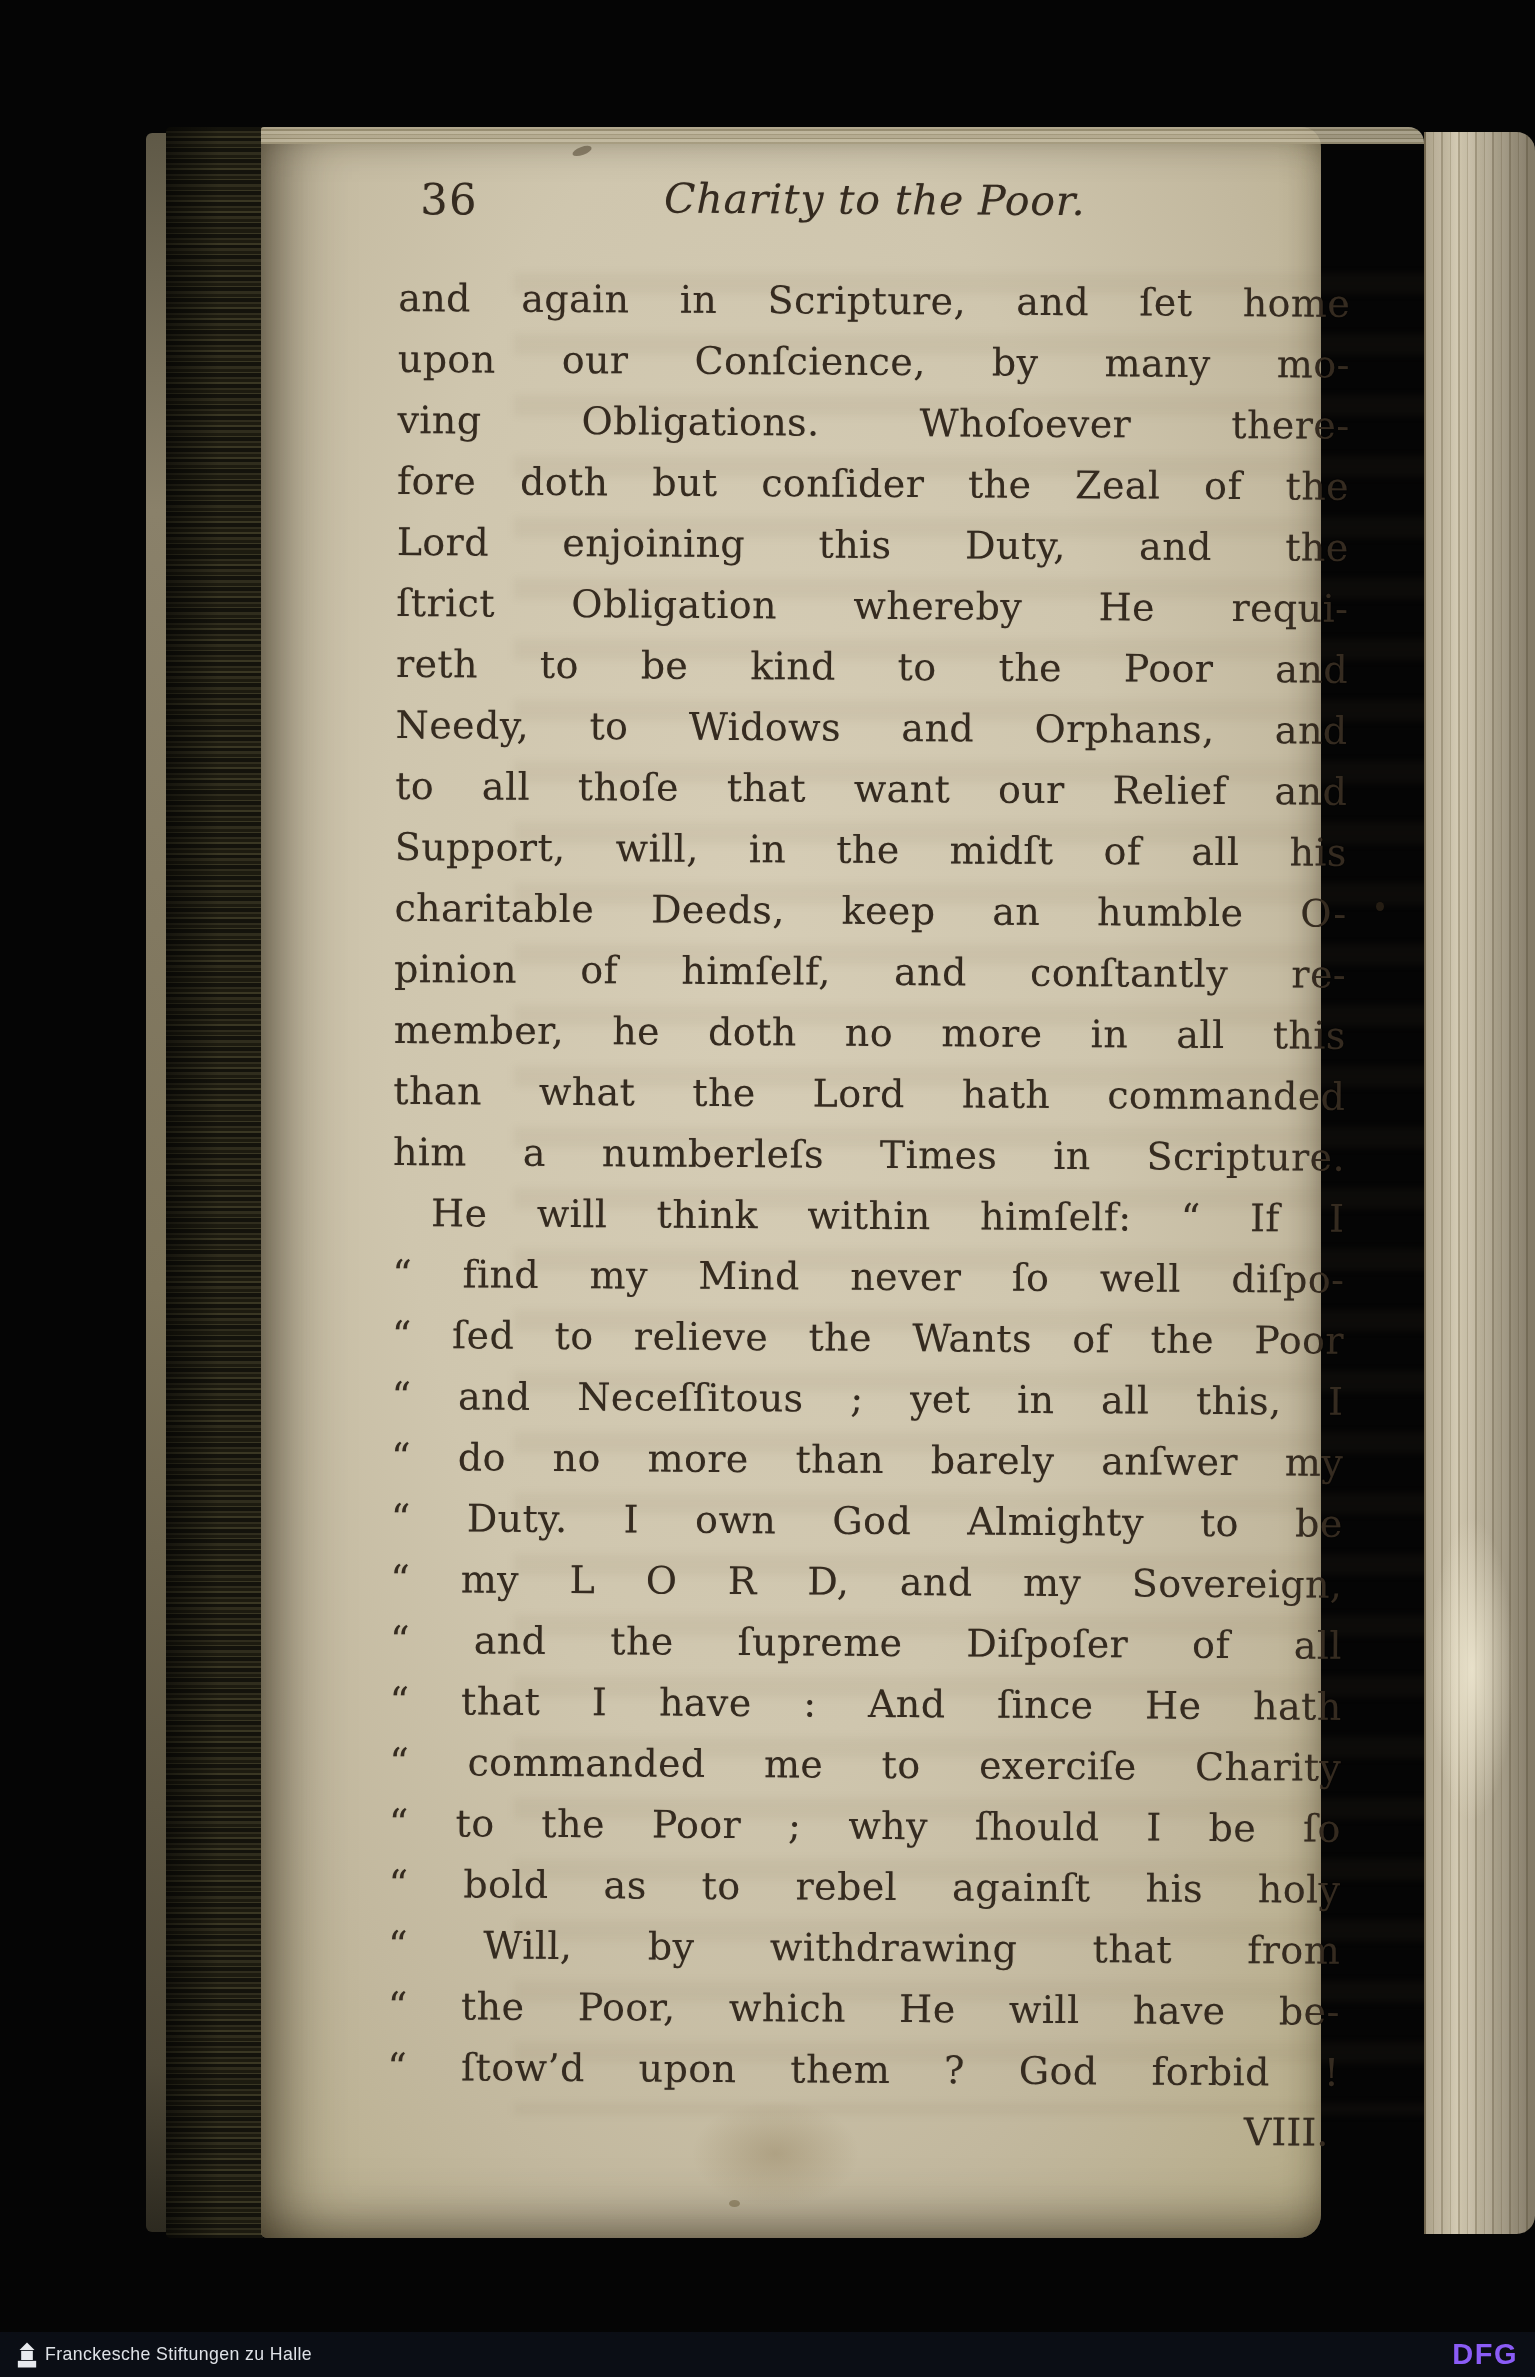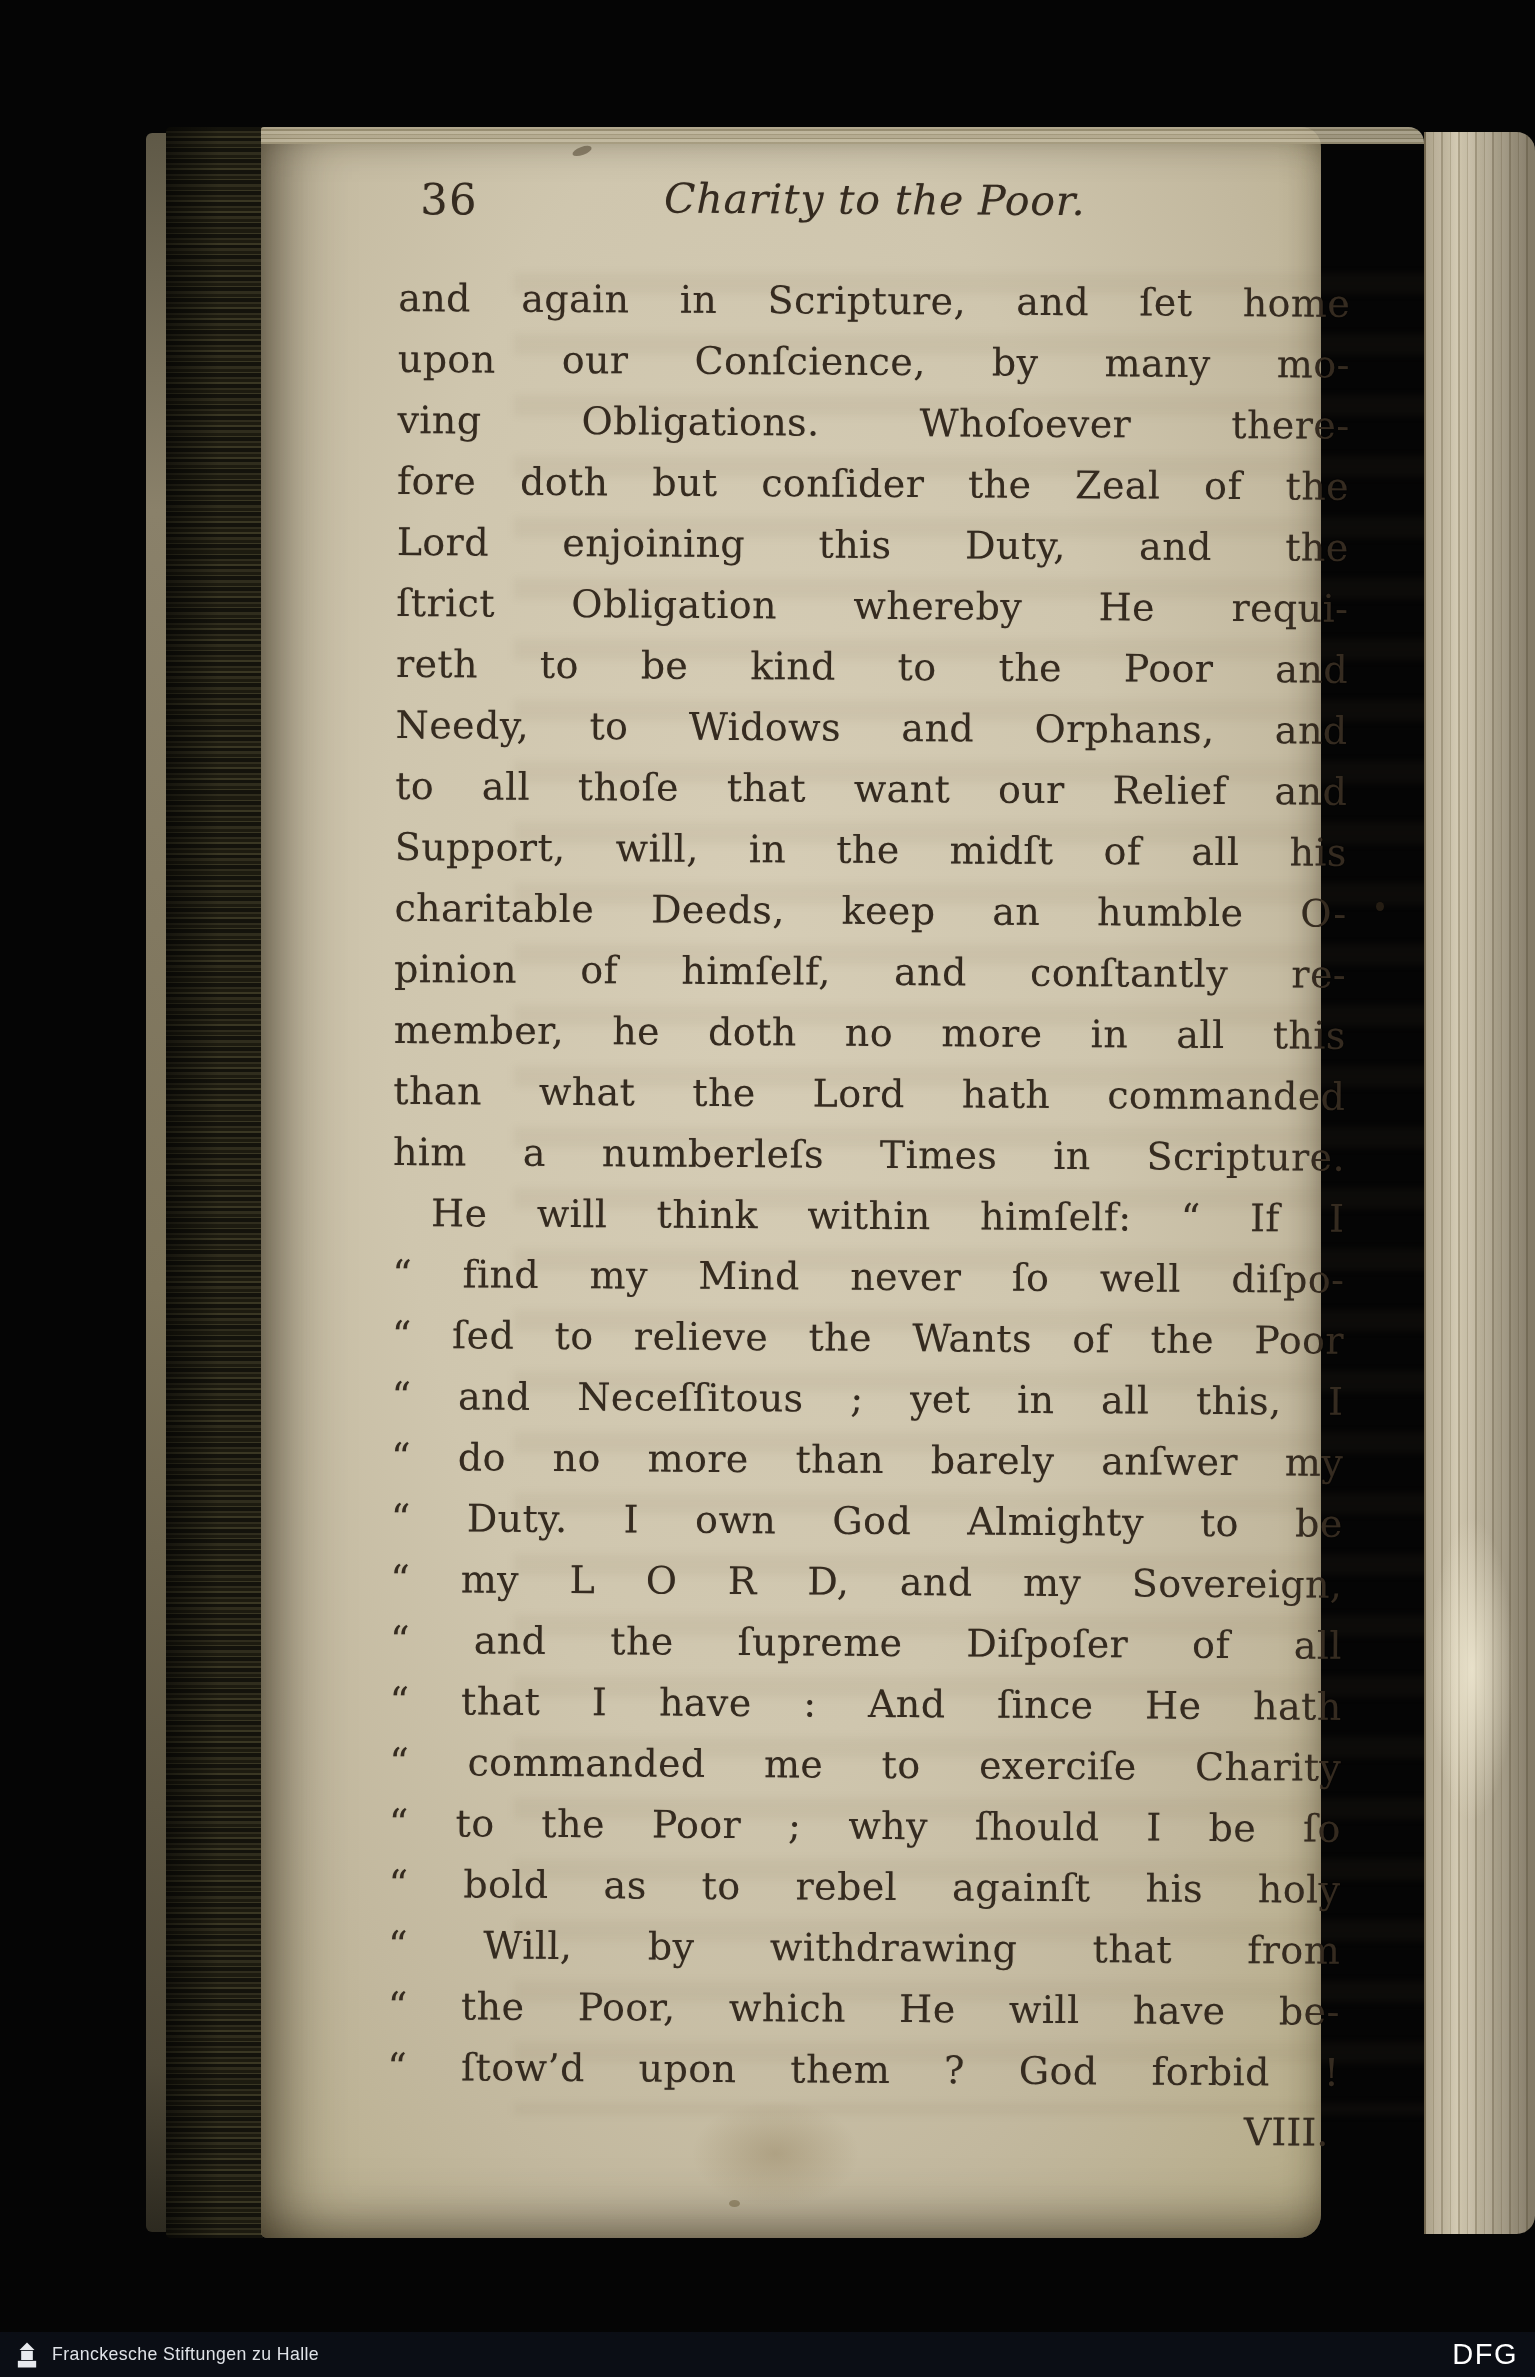--- a/index.html
+++ b/index.html
@@ -113,25 +113,25 @@
   }
 
   
   .footer {
     position:absolute; left:0; bottom:0; width:1535px; height:45px;
     background:#0b0e15;
     display:flex; align-items:center; justify-content:space-between;
     padding:0 17px;
     font-family:"Liberation Sans",sans-serif;
   }
-  .footer-left { display:flex; align-items:center; gap:15px; }
+  .footer-left { display:flex; align-items:center; gap:8px; }
   .inst-logo { width:20px; height:26px; }
   .inst-name { color:#dfe2e7; font-size:17.7px; letter-spacing:0.4px; }
   .dfg {
-    color:#ffffff; font-size:29px; font-weight:400; letter-spacing:1.5px;
+    color:#8b5cf6; font-size:29px; font-weight:700; letter-spacing:1.5px;
     font-family:"Liberation Sans",sans-serif;
   }
 </style>
 </head>
 <body>
 
 <div class="scene">
 
   <div class="book">
     <div class="cover-edge"></div>

